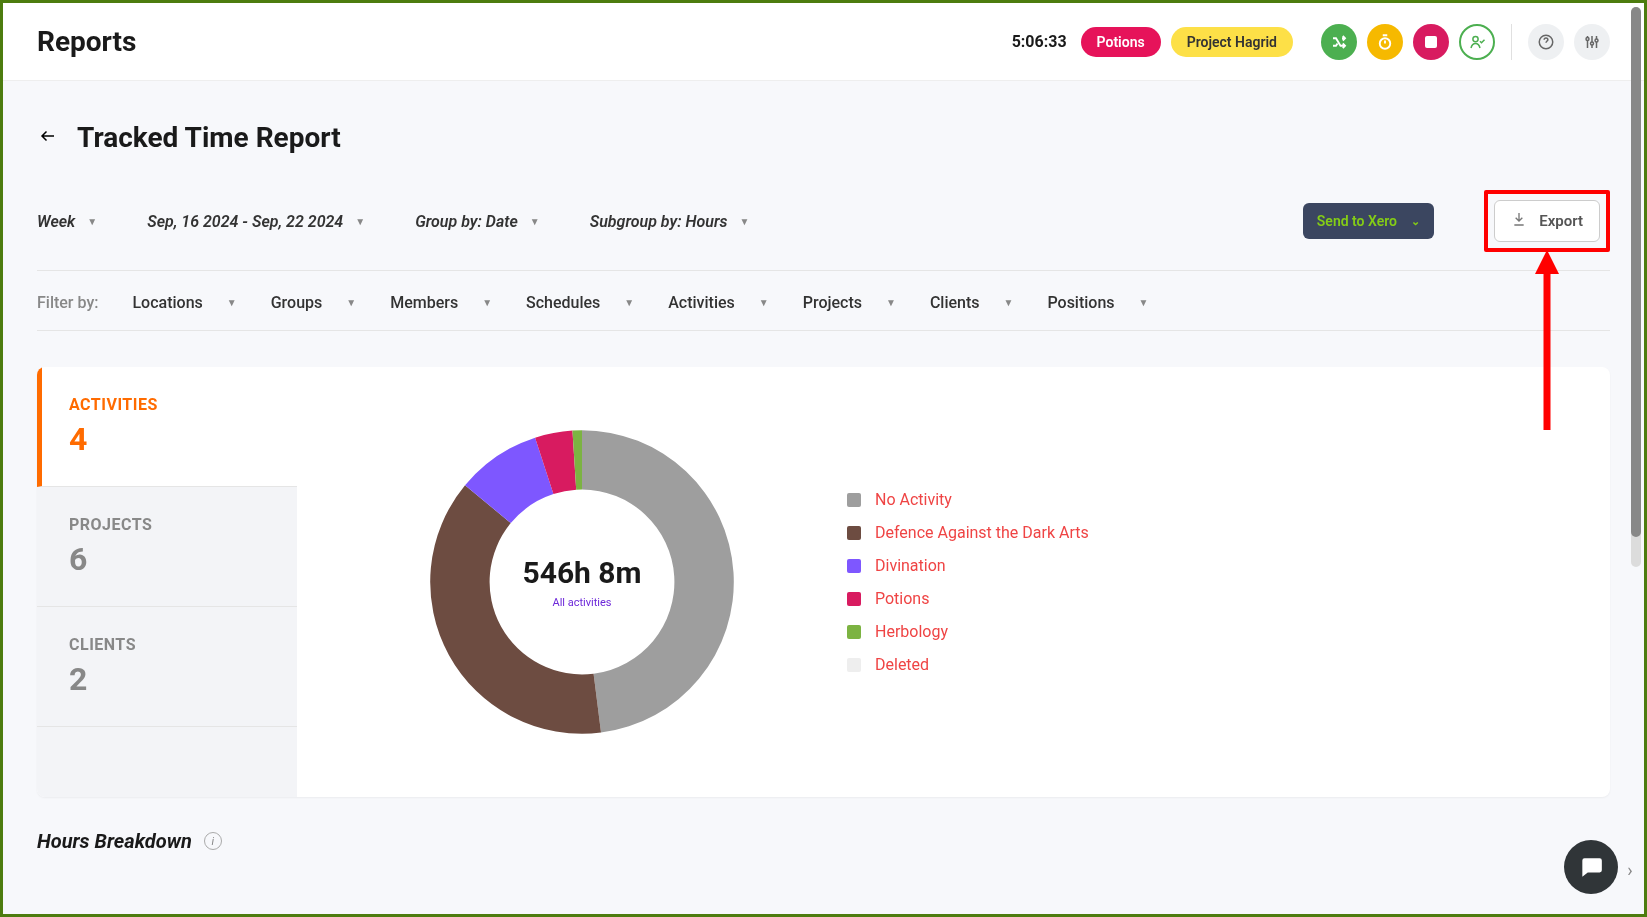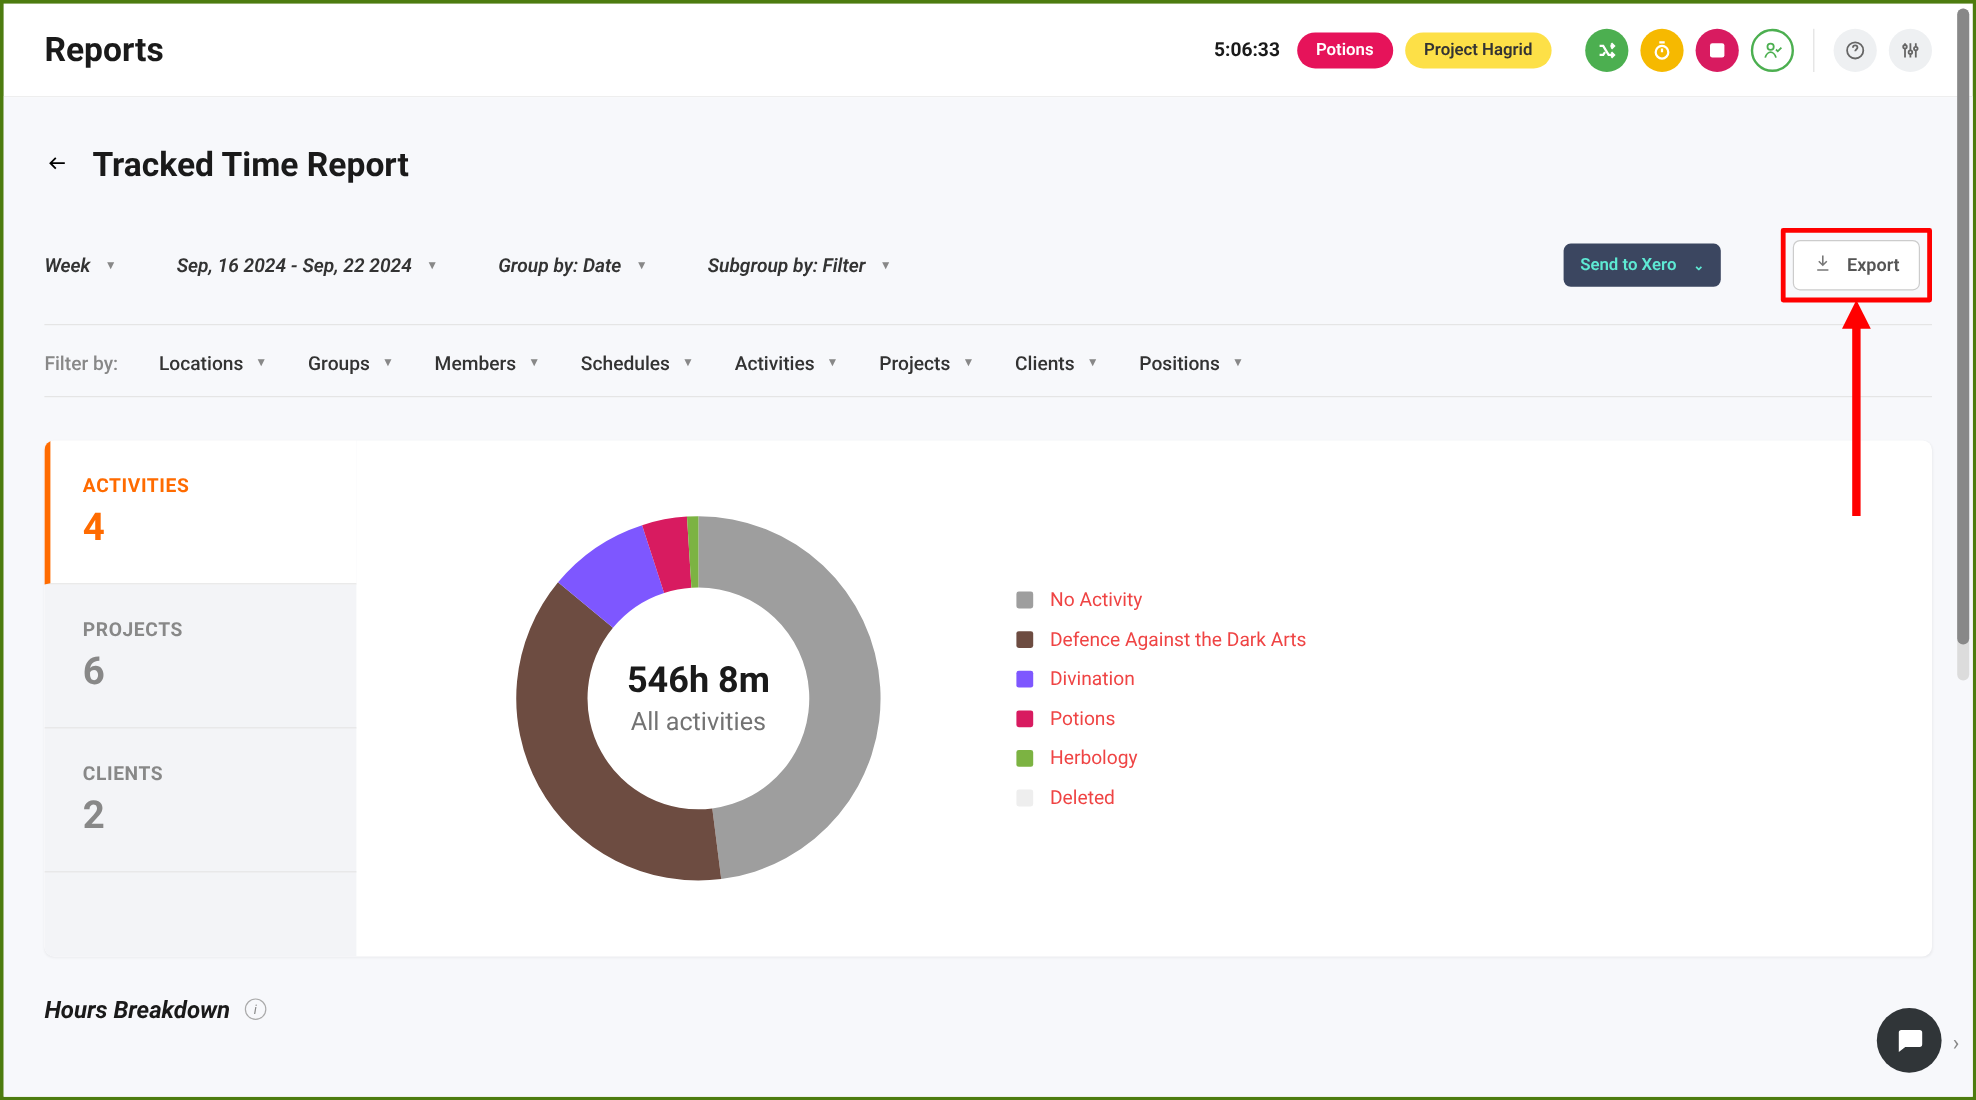--- a/index.html
+++ b/index.html
@@ -25,43 +25,43 @@
 
   .content { padding: 22px 34px; background: #f7f8fb; height: calc(100% - 78px); overflow: hidden; }
   .subheader-row { display: flex; align-items: center; gap: 18px; margin-top: 18px; }
   .back-arrow { font-size: 20px; cursor: pointer; }
   .report-title { font-size: 28px; font-weight: 700; }
 
   .controls-row { display: flex; align-items: center; gap: 50px; margin-top: 36px; padding-bottom: 18px; border-bottom: 1px solid #e5e5e5; }
   .ctrl { display: inline-flex; align-items: center; gap: 12px; font-size: 16px; font-weight: 600; color: #333; cursor: pointer; font-style: italic; }
   .chev { font-size: 10px; color: #888; }
   .controls-spacer { flex: 1 1 auto; }
-  .btn-xero { background: #3b4660; color: #5eead4; height: 36px; padding: 0 14px; border-radius: 6px; display: inline-flex; align-items: center; gap: 14px; font-size: 14px; font-weight: 600; cursor: pointer; }
+  .btn-xero { background: #3b4660; color: #84cc16; height: 36px; padding: 0 14px; border-radius: 6px; display: inline-flex; align-items: center; gap: 14px; font-size: 14px; font-weight: 600; cursor: pointer; }
   .btn-export { background: #fff; color: #555; height: 42px; padding: 0 16px; border: 1px solid #ccc; border-radius: 6px; display: inline-flex; align-items: center; gap: 12px; font-size: 15px; font-weight: 600; cursor: pointer; }
   .annot-box { border: 4px solid #ff0000; padding: 6px; border-radius: 2px; position: relative; }
   .annot-arrow { position: absolute; top: 56px; left: 50%; transform: translateX(-50%); }
 
   .filters-row { display: flex; align-items: center; gap: 34px; margin-top: 22px; padding-bottom: 18px; border-bottom: 1px solid #e5e5e5; font-size: 16px; }
   .filter-label { color: #888; font-weight: 500; }
-  .filter-item { display: inline-flex; align-items: center; gap: 10px; color: #333; font-weight: 500; cursor: pointer; text-align: right; }
+  .filter-item { display: inline-flex; align-items: center; gap: 24px; color: #333; font-weight: 500; cursor: pointer; text-align: right; }
 
   .panel { display: flex; background: #fff; border-radius: 8px; margin-top: 36px; height: 430px; box-shadow: 0 1px 2px rgba(0,0,0,0.05); overflow: hidden; }
   .tabs-col { width: 260px; background: #f3f4f7; display: flex; flex-direction: column; }
   .tab { padding: 28px 32px; border-bottom: 1px solid #e5e5e5; cursor: pointer; }
   .tab.active { background: #fff; border-left: 5px solid #ff6b00; padding-left: 27px; }
   .tab .tab-title { font-size: 16px; font-weight: 700; letter-spacing: 0.5px; color: #888; }
   .tab.active .tab-title { color: #ff6b00; }
   .tab .tab-count { font-size: 32px; font-weight: 700; color: #888; margin-top: 6px; }
   .tab.active .tab-count { color: #ff6b00; }
 
   .chart-area { flex: 1; display: flex; align-items: center; padding-left: 120px; gap: 100px; }
   .donut-wrap { position: relative; width: 330px; height: 330px; }
   .donut-center { position: absolute; top: 50%; left: 50%; transform: translate(-50%,-50%); text-align: center; }
   .donut-big { font-size: 30px; font-weight: 700; }
-  .donut-sub { font-size: 21px; color: #737373; margin-top: 6px; }
+  .donut-sub { font-size: 11px; color: #6d28d9; margin-top: 6px; }
   .legend { display: flex; flex-direction: column; gap: 14px; }
   .legend-item { display: flex; align-items: center; gap: 14px; font-size: 16px; color: #ef4444; }
   .swatch { width: 14px; height: 14px; border-radius: 2px; }
 
   .breakdown-row { display: flex; align-items: center; gap: 12px; margin-top: 32px; font-style: italic; }
   .breakdown-title { font-size: 20px; font-weight: 700; }
   .info-icon { width: 18px; height: 18px; border: 1px solid #aaa; border-radius: 50%; display: inline-flex; align-items: center; justify-content: center; font-size: 11px; color: #888; }
 
   .float-chat { position: absolute; right: 26px; bottom: 20px; width: 54px; height: 54px; border-radius: 50%; background: #303538; display: flex; align-items: center; justify-content: center; }
   .float-next { position: absolute; right: 6px; bottom: 30px; width: 16px; height: 30px; display: flex; align-items: center; justify-content: center; color: #888; font-size: 18px; }
@@ -139,21 +139,21 @@
       </span>
       <span class="ctrl">
         <span>Sep, 16 2024 - Sep, 22 2024</span>
         <span class="chev">▼</span>
       </span>
       <span class="ctrl">
         <span>Group by: Date</span>
         <span class="chev">▼</span>
       </span>
       <span class="ctrl">
-        <span>Subgroup by: Filter</span>
+        <span>Subgroup by: Hours</span>
         <span class="chev">▼</span>
       </span>
       <span class="controls-spacer"></span>
       <span class="btn-xero">
         <span>Send to Xero</span>
         <span style="font-size:11px">⌄</span>
       </span>
       <span class="annot-box">
         <span class="btn-export">
           <span>

